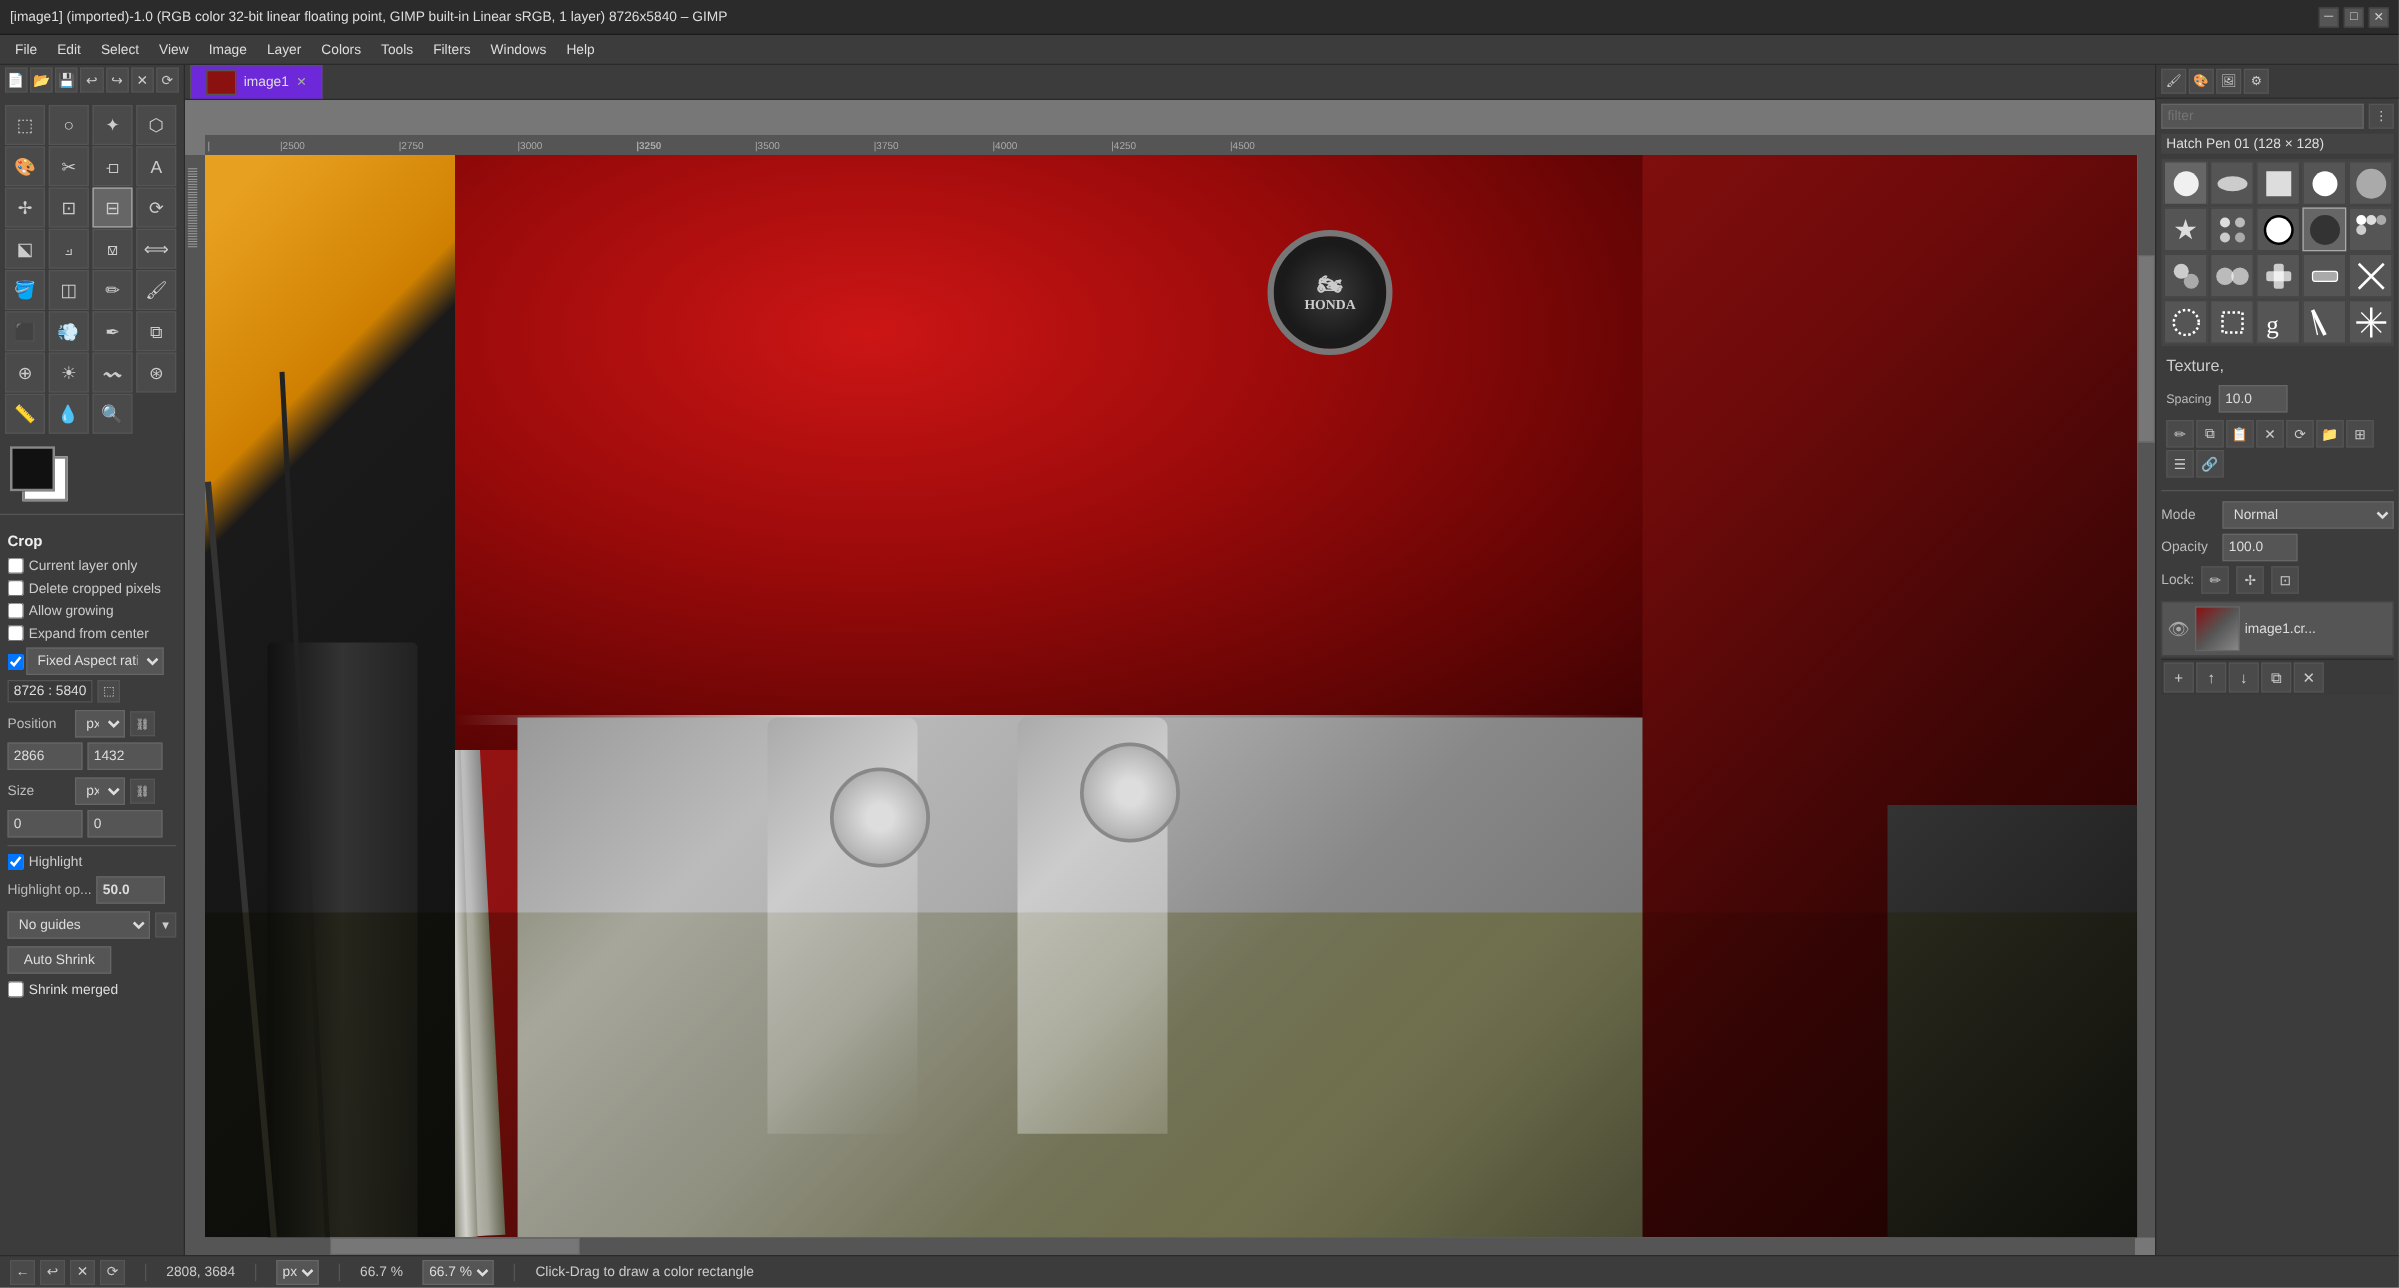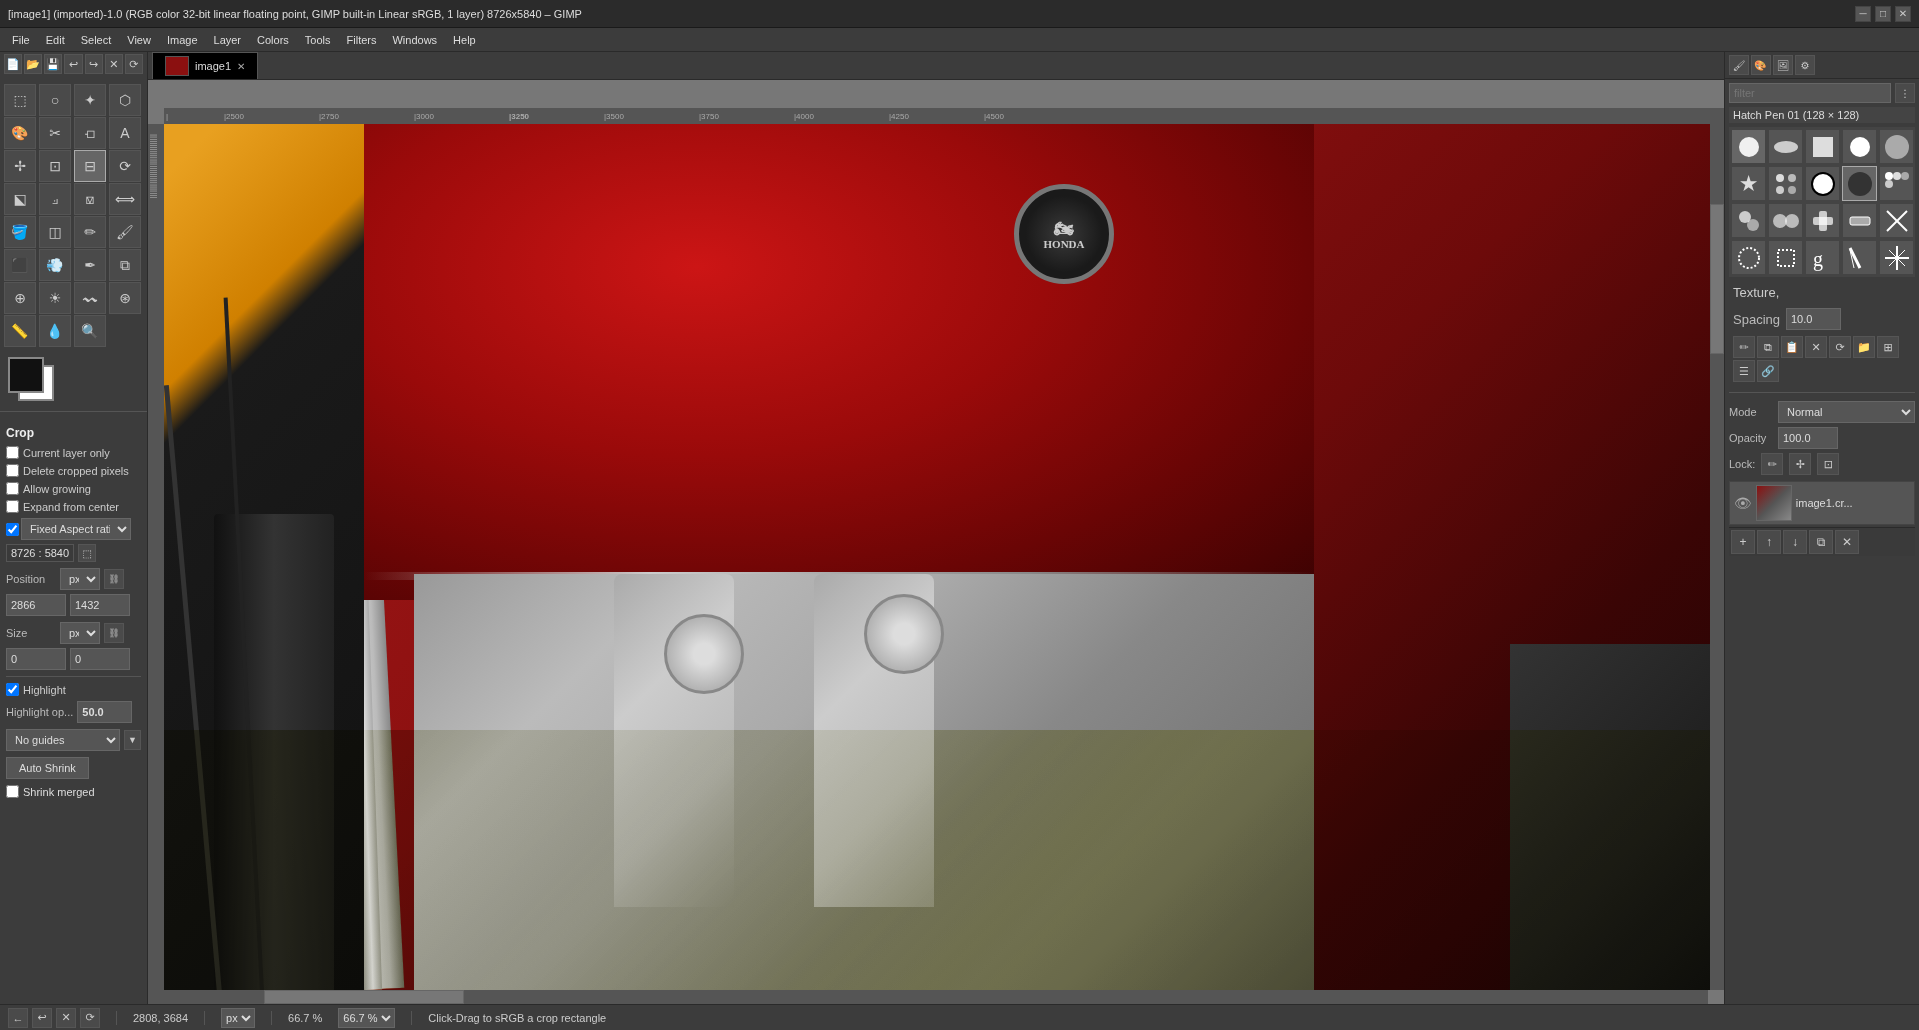--- a/index.html
+++ b/index.html
@@ -240,21 +240,21 @@
       border-bottom: none;
       padding: 3px 12px;
       font-size: 11px;
       color: #ddd;
       cursor: pointer;
       display: flex;
       align-items: center;
       gap: 6px;
     }
     .image-tab.active {
-      background: #000000;
+      background: #6d28d9;
     }
     .tab-close {
       font-size: 10px;
       color: #aaa;
       cursor: pointer;
     }
 
     #canvas-scroll {
       width: 100%;
       height: calc(100% - 28px);
@@ -319,21 +319,21 @@
     }
     .brush-cell.selected { border-color: #aaa; background: #666; }
 
     
     .spacing-row {
       display: flex;
       align-items: center;
       gap: 6px;
       padding: 4px;
     }
-    .spacing-label { font-size: 13px; color: #bbb; }
+    .spacing-label { font-size: 10px; color: #bbb; }
 
     
     .right-toolbar {
       display: flex;
       gap: 2px;
       padding: 2px 4px;
       flex-wrap: wrap;
     }
     .rt-btn {
       width: 22px; height: 22px;
@@ -1035,14 +1035,14 @@
     <option>%</option>
   </select>
   <div class="status-sep"></div>
   <span>66.7 %</span>
   <select style="background:#555;border:1px solid #666;color:#ddd;font-size:11px;height:20px;">
     <option>66.7 %</option>
     <option>50 %</option>
     <option>100 %</option>
   </select>
   <div class="status-sep"></div>
-  <span>Click-Drag to sRGB a crop rectangle</span>
+  <span>Click-Drag to draw a color rectangle</span>
 </div>
 
 </body></html>

